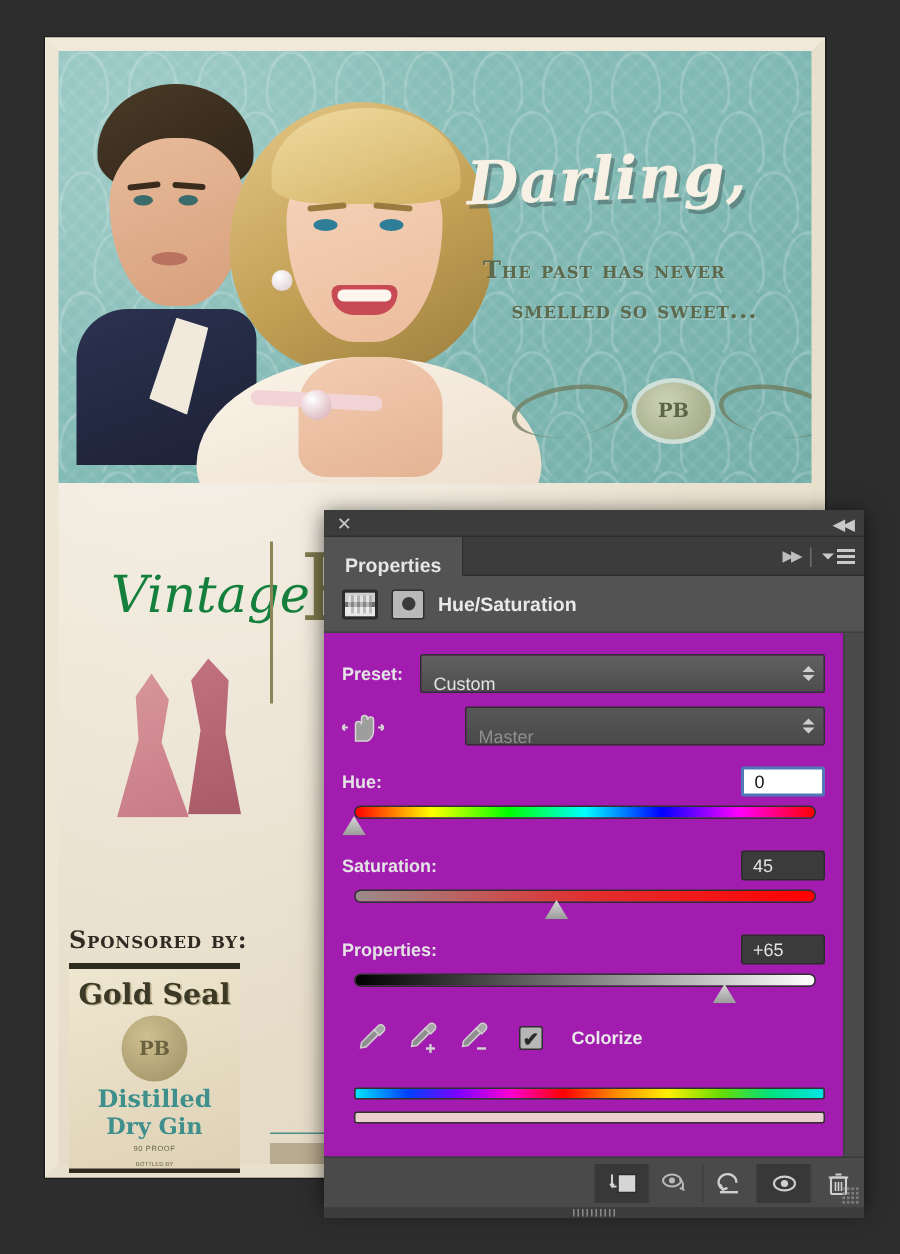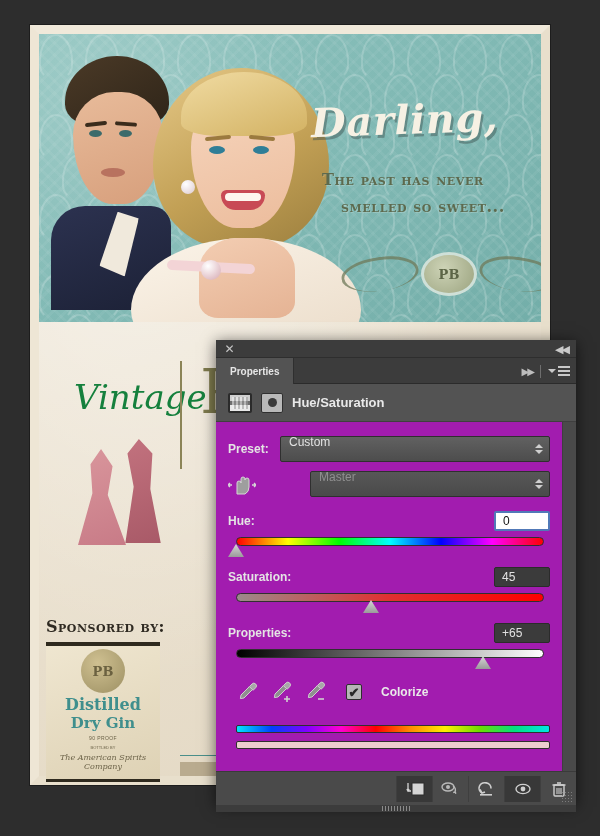--- a/index.html
+++ b/index.html
@@ -237,22 +237,22 @@
   }
   .collapse-arrows {
     position:absolute; right:8px; top:3px; color:#c9c9c9; font-size:11px; letter-spacing:-2px;
     cursor:pointer;
   }
   .tabbar {
     position:relative; height:26px; background:#3c3c3c; border-bottom:1px solid #2b2b2b;
   }
   .tab {
     position:absolute; left:0; top:0; height:26px; padding:0 14px;
-    background:#535353; color:#e6e6e6; font-size:10px; font-weight:bold;
-    display:flex; align-items:center; cursor:pointer;
+    background:#535353; color:#e6e6e6; font-size:13px; font-weight:bold;
+    display:flex; align-items:flex-end; cursor:pointer;
     border-right:1px solid #2f2f2f;
   }
   .tab-tools { position:absolute; right:6px; top:0; height:26px; display:flex; align-items:center; gap:7px;}
   .dbl-arrow { color:#bdbdbd; font-size:10px; letter-spacing:-2px; cursor:pointer;}
   .vsep { width:1px; height:13px; background:#6e6e6e;}
   .menu-ico { display:flex; align-items:center; gap:2px; cursor:pointer;}
   .menu-ico .tri { width:0;height:0;border-left:4px solid transparent;border-right:4px solid transparent;border-top:4px solid #c9c9c9;}
   .menu-ico .lines { display:flex; flex-direction:column; gap:2px;}
   .menu-ico .lines i { display:block; width:12px; height:2px; background:#c9c9c9;}
 
@@ -286,21 +286,21 @@
     background:#4a4a4a; border-left:1px solid #3f3f3f;
   }
 
   .row { display:flex; align-items:center; margin-bottom:9px; }
   .lbl { color:#e4e4e4; font-size:12px; font-weight:bold; }
 
   .preset-label { width:52px; }
   .select {
     flex:1; height:20px; border:1px solid #2f2f2f; border-radius:2px;
     background: linear-gradient(to bottom,#616161,#4d4d4d);
-    color:#e2e2e2; font-size:12px; display:flex; align-items:flex-end;
+    color:#e2e2e2; font-size:12px; display:flex; align-items:flex-start;
     padding:12px 8px; position:relative; cursor:pointer;
   }
   .select.disabled { color:#8f8f8f; background: linear-gradient(to bottom,#575757,#4a4a4a); margin-left: 48px; }
   .select .stepper {
     position:absolute; right:6px; top:50%; transform:translateY(-50%);
     display:flex; flex-direction:column; gap:2px;
   }
   .select .stepper i{ width:0;height:0;border-left:4px solid transparent;border-right:4px solid transparent; display:block;}
   .select .stepper i.up{ border-bottom:4px solid #cfcfcf;}
   .select .stepper i.dn{ border-top:4px solid #cfcfcf;}
@@ -523,20 +523,21 @@
     <div class="vintage">Vintage</div>
     <div class="pa">Pa</div>
     <div class="divider-orn"></div>
     <div class="dancers">
       <div class="d1"></div>
         <div class="d2"></div>
     </div>
 
     <div class="sponsored">Sponsored by:</div>
     <div class="gin-label">
+      <div class="gin-title">Gold Seal</div>
       <div class="gin-seal">PB</div>
       <div class="gin-distilled">Distilled</div>
       <div class="gin-dry">Dry Gin</div>
       <div class="gin-proof">90 PROOF</div>
       <div class="gin-bot">BOTTLED BY</div>
       <div class="gin-co">The American Spirits Company</div>
 
     </div>
     <div class="teal-rule"></div>
     <div class="tan-block"></div>

